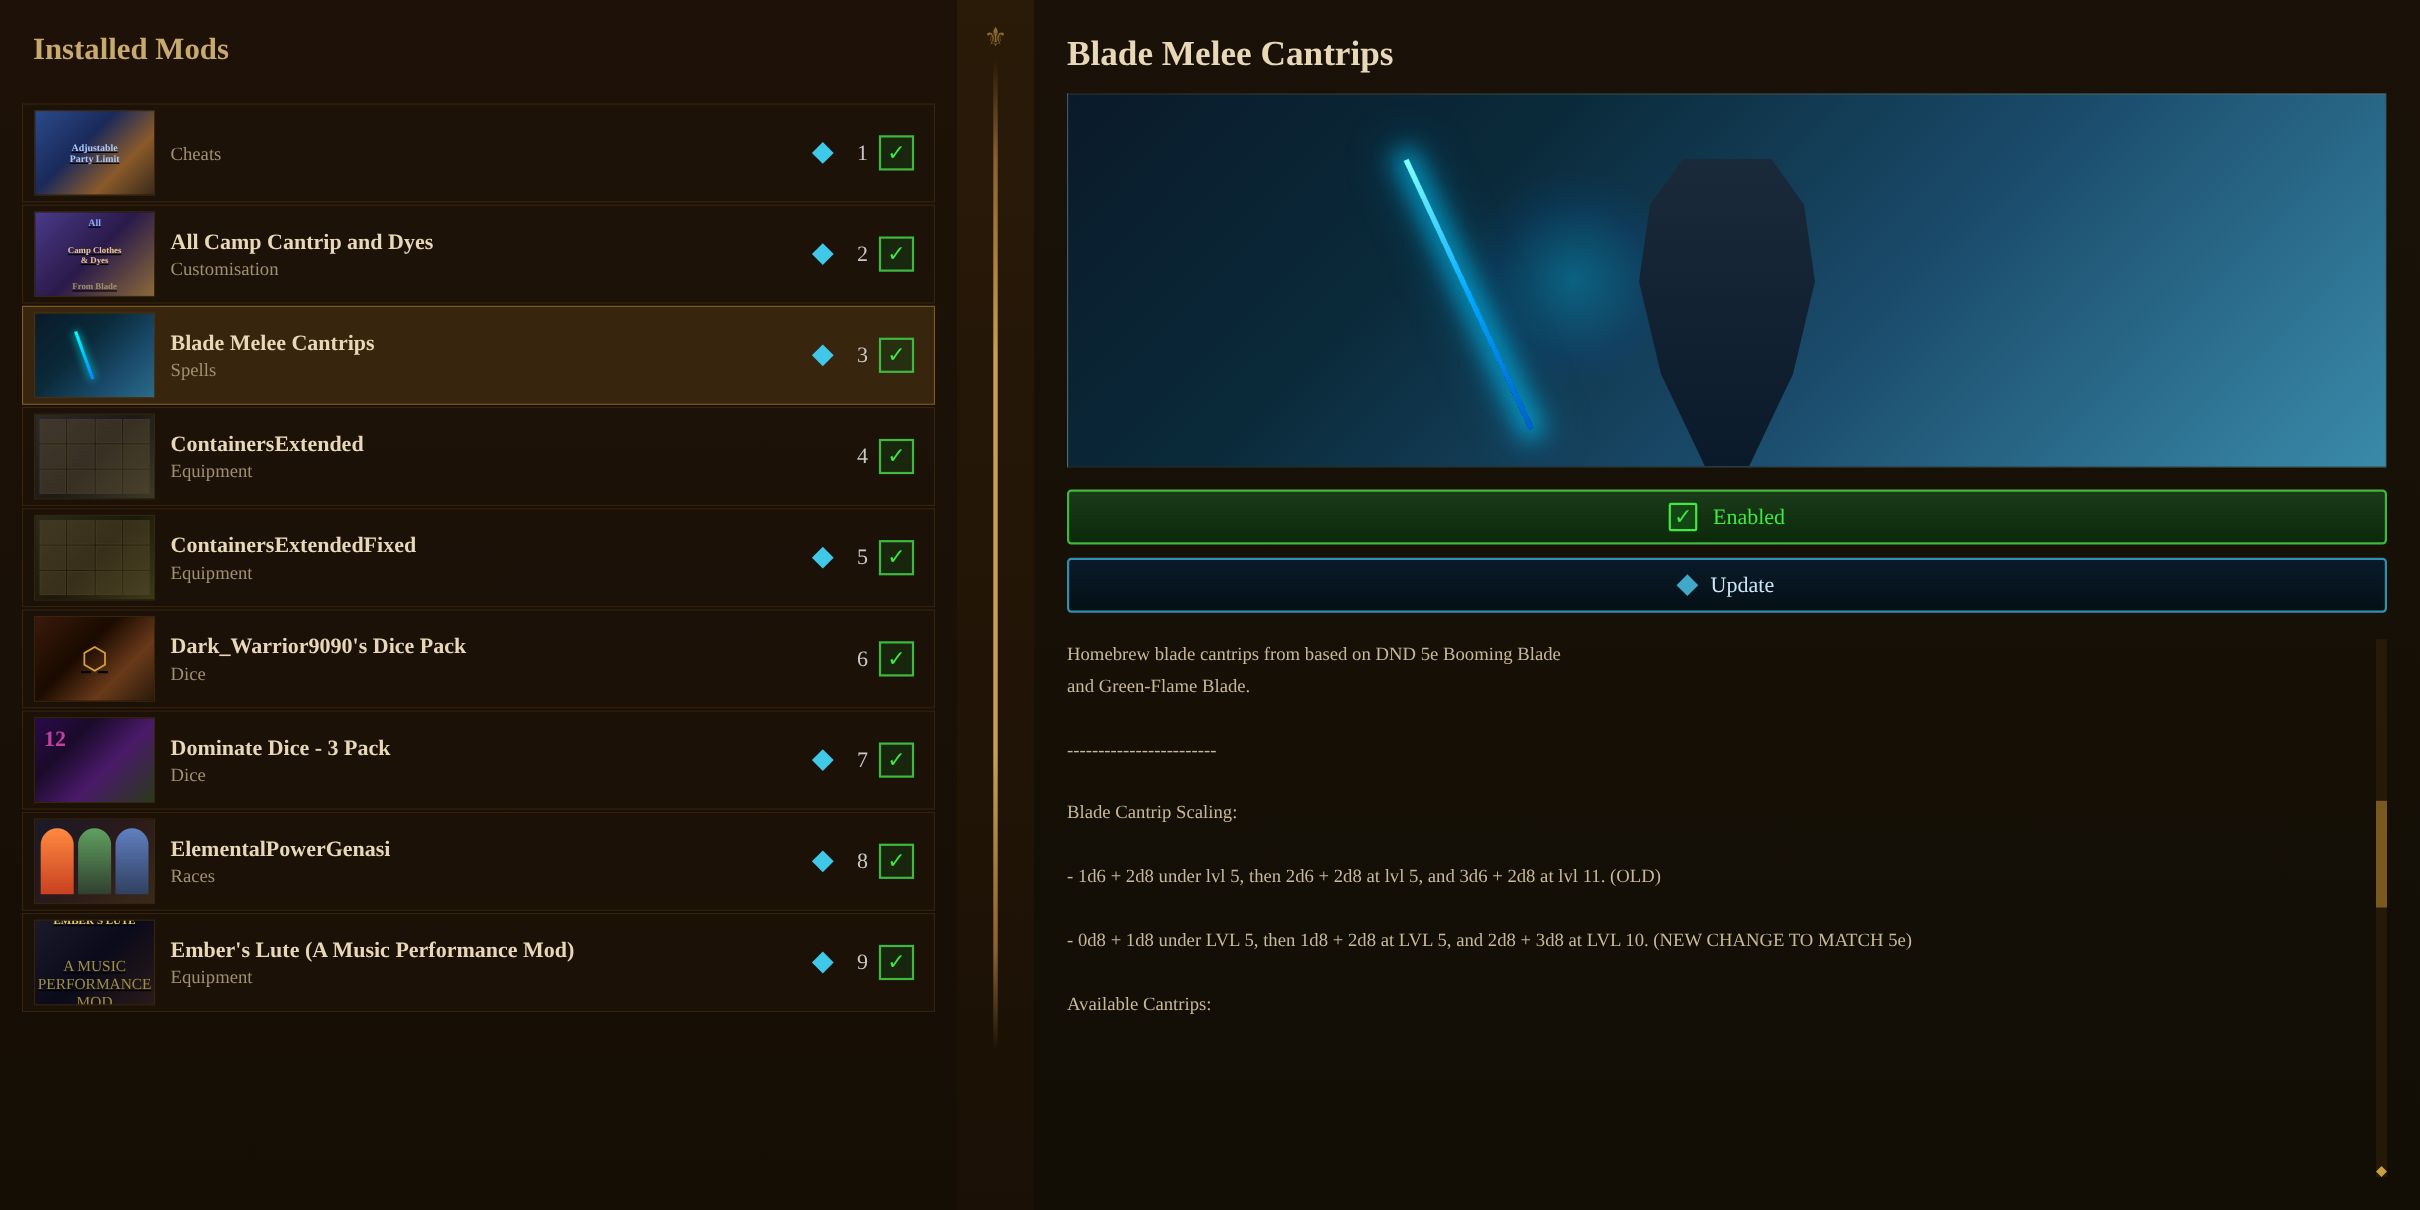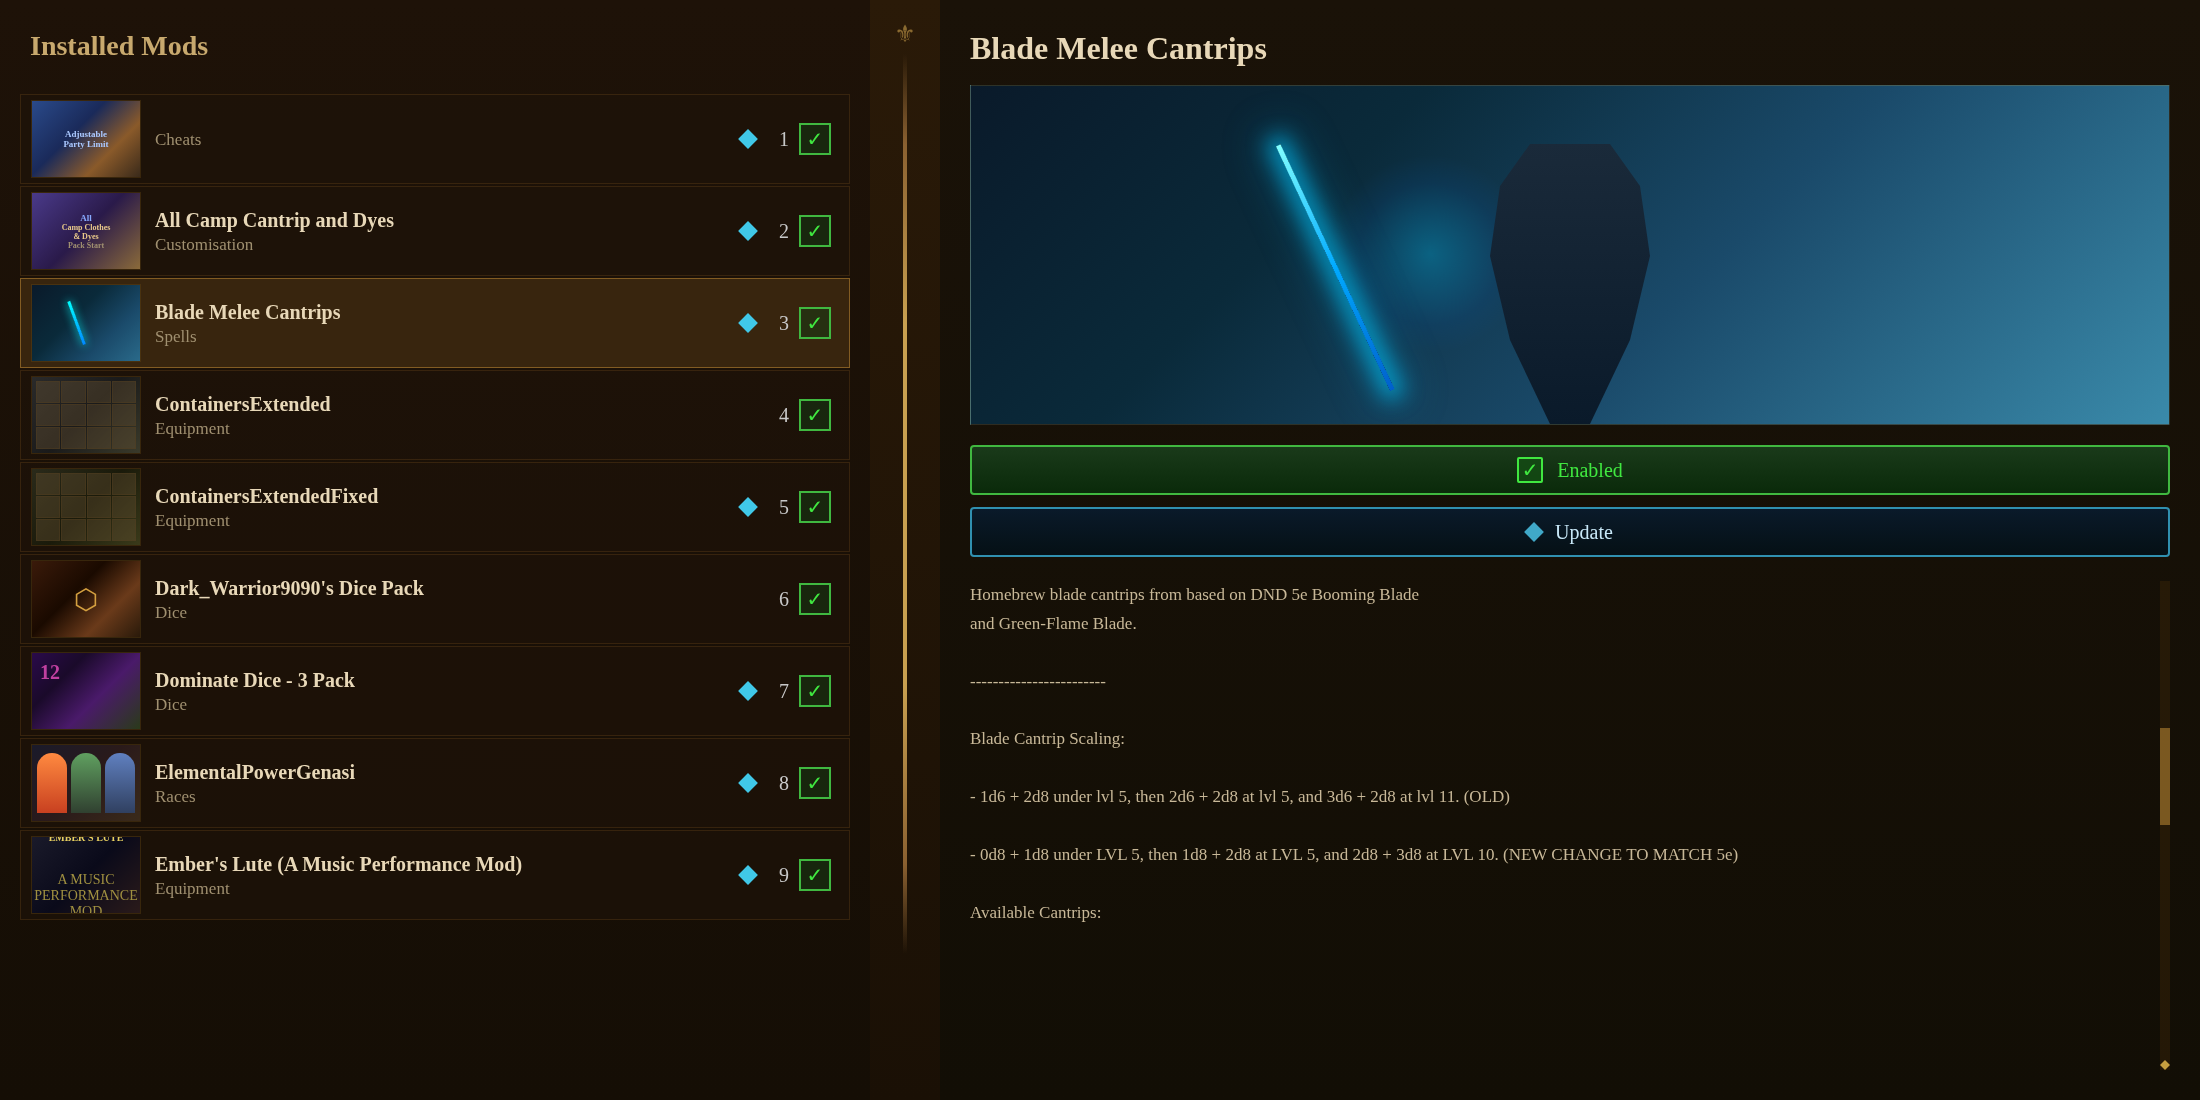--- a/index.html
+++ b/index.html
@@ -56,20 +56,21 @@
     .mod-thumbnail {
       width: 110px;
       height: 78px;
       flex-shrink: 0;
       margin-right: 14px;
       border: 1px solid rgba(100, 70, 20, 0.4);
       overflow: hidden;
       display: flex;
       align-items: center;
       justify-content: center;
+      text-decoration: underline;
     }
 
     
     .thumb-party-limit {
       background: linear-gradient(135deg, #2a4a8a 0%, #1a2a5a 40%, #8a5a2a 70%, #3a2a1a 100%);
       position: relative;
       font-size: 10px;
       color: #aac8ff;
       text-align: center;
       font-weight: bold;
@@ -468,24 +469,24 @@
     <div class="mod-right">
       <div class="diamond-icon"></div>
       <div class="mod-number">1</div>
       <div class="check-box">
         <span class="check-mark">✓</span>
       </div>
     </div>
   </div>
       <div class="mod-item">
     <div class="mod-thumbnail">
-          <div class="thumb-camp-clothes" style="width:100%;height:100%;">
+          <div class="thumb-camp-clothes" style="width:100%;height:100%;justify-content:space-between;">
             <div style="color:#88aaff;font-size:9px;">All</div>
             <div style="color:#e8c88a;font-size:8px;">Camp Clothes<br>&amp; Dyes</div>
-            <div style="color:#a09070;font-size:8px;">Pack Start</div>
+            <div style="color:#a09070;font-size:8px;">From Blade</div>
           </div>
         </div>
     <div class="mod-info">
       <div class="mod-name">All Camp Cantrip and Dyes</div>
       <div class="mod-category">Customisation</div>
     </div>
     <div class="mod-right">
       <div class="diamond-icon"></div>
       <div class="mod-number">2</div>
       <div class="check-box">

